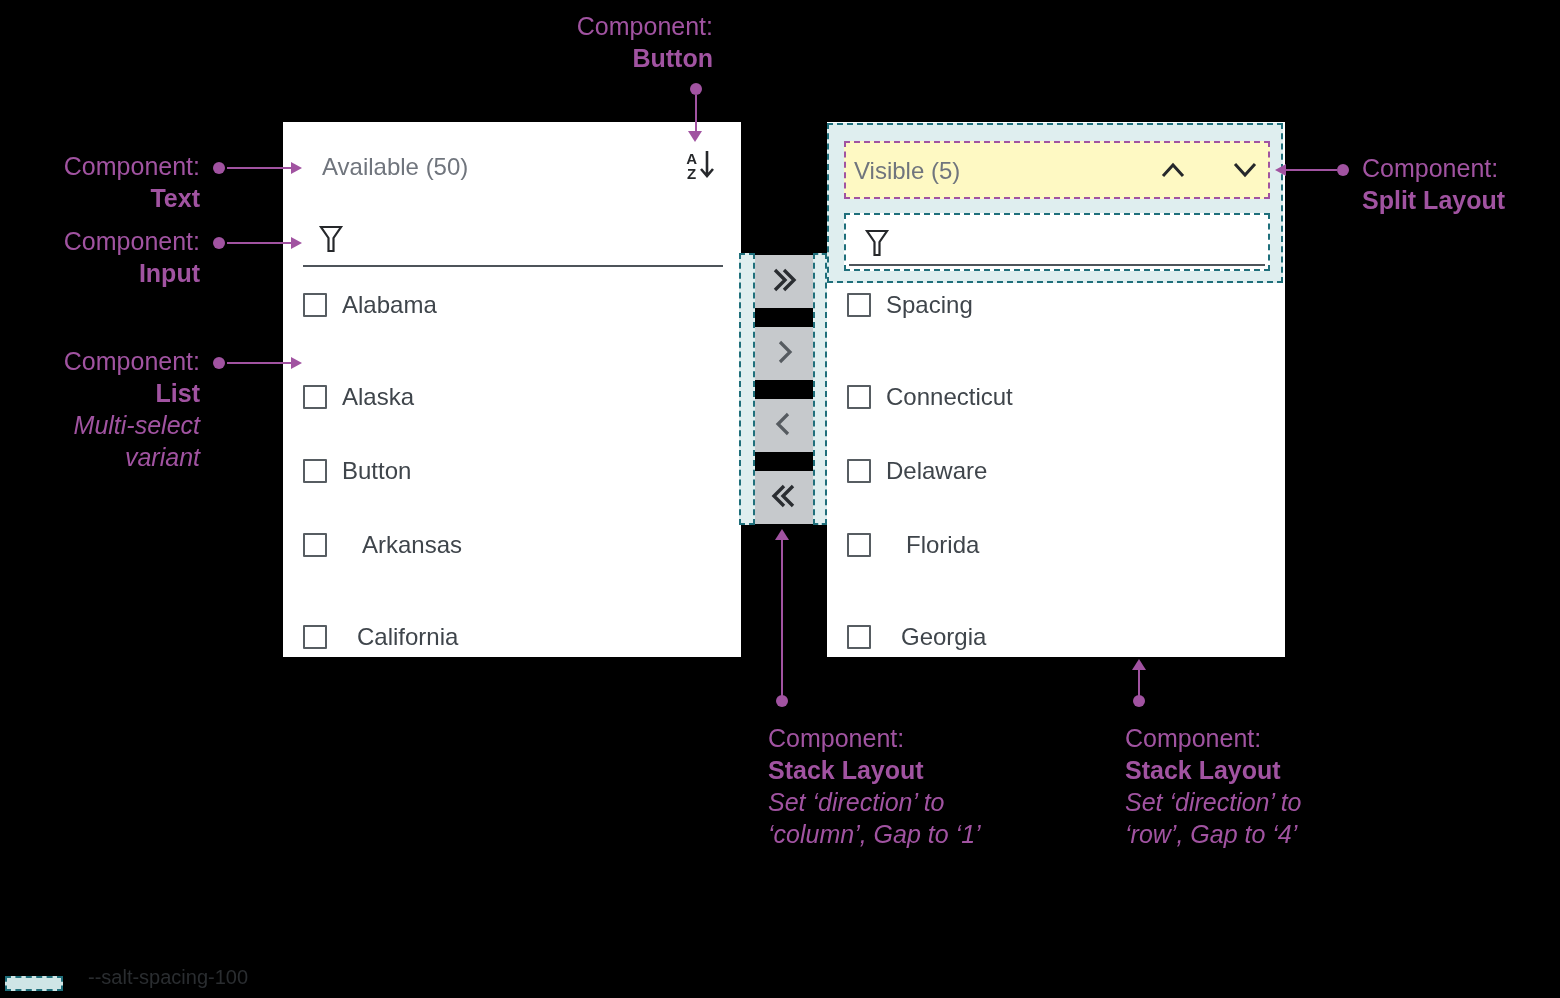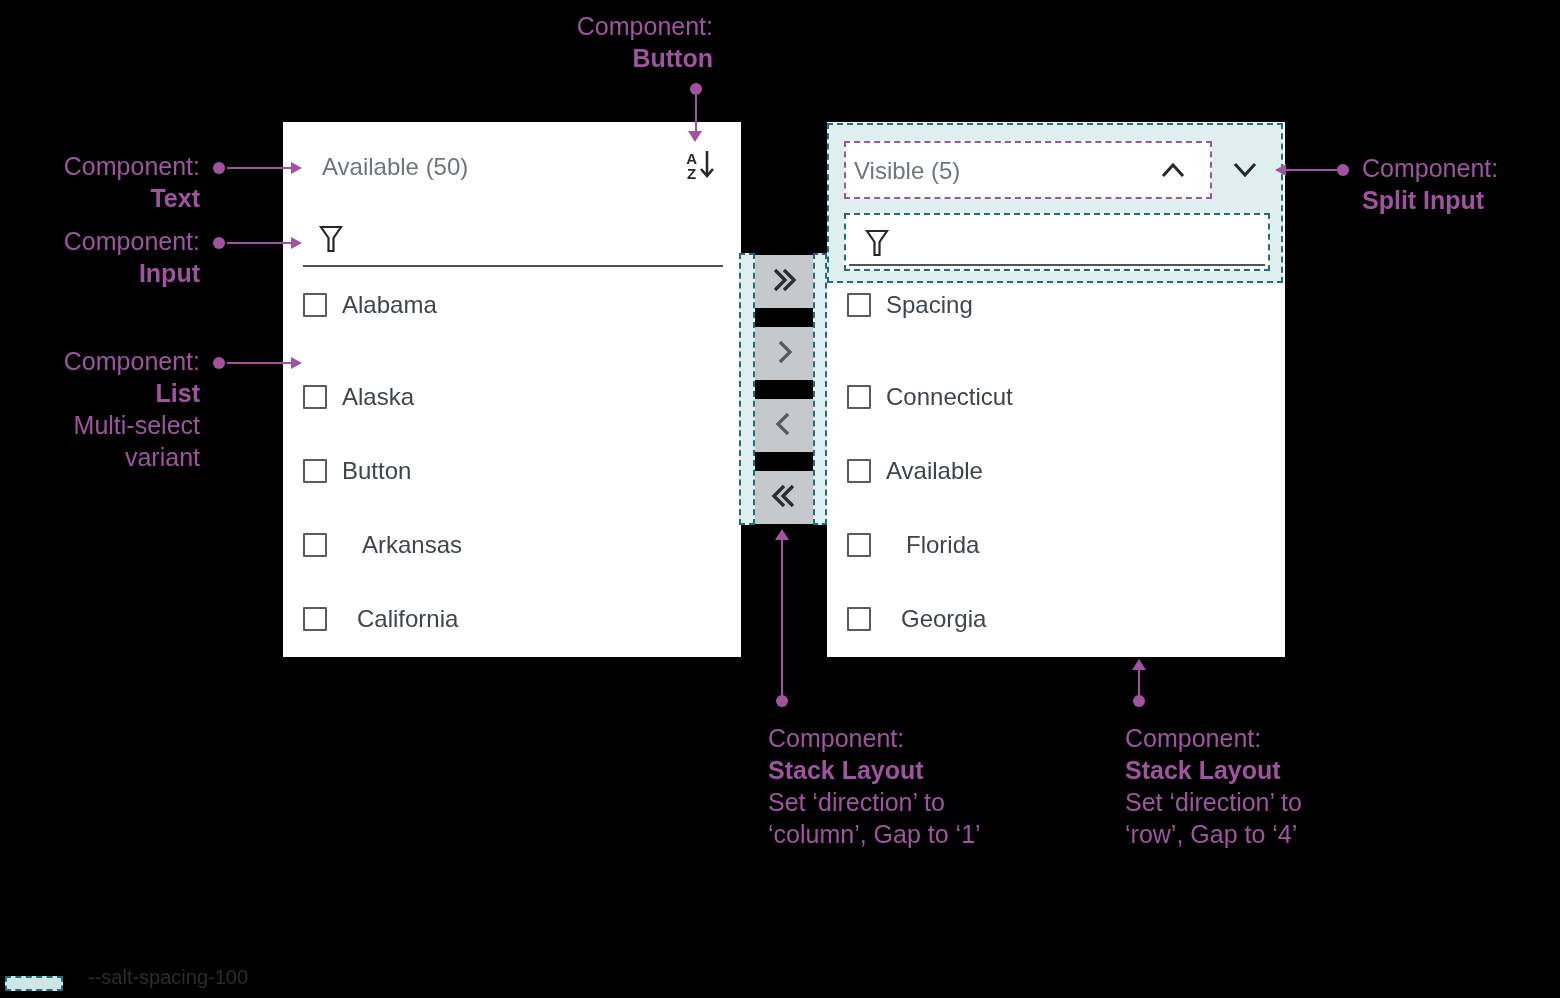--- a/index.html
+++ b/index.html
@@ -21,47 +21,47 @@
   .panel-left{left:283px;}
   .panel-right{left:827px;}
   .panel-title{position:absolute;left:20px;top:31px;font-size:24px;color:var(--muted);white-space:nowrap;margin-left:19px;}
   .underline{position:absolute;height:2px;background:#4E545A;}
   .lp-underline{left:20px;top:143px;width:420px;}
   .funnel{position:absolute;}
   .lp-funnel{left:35px;top:102px;}
   .sort-btn{position:absolute;right:26px;top:26px;display:flex;align-items:center;gap:2px;cursor:pointer;}
   .az{display:flex;flex-direction:column;font-size:15px;line-height:15px;font-weight:600;color:var(--ink);text-align:center;}
   .list-row{position:absolute;left:20px;height:30px;display:flex;align-items:center;gap:15px;}
-  .row-1{top:168px;} .row-2{top:260px;} .row-3{top:334px;} .row-4{top:408px;gap:35px;} .row-5{top:482px;gap:30px;}
+  .row-1{top:168px;} .row-2{top:260px;} .row-3{top:334px;} .row-4{top:408px;gap:35px;} .row-5{top:500px;gap:30px;}
   .checkbox{width:24px;height:24px;box-sizing:border-box;border:2px solid #575D62;background:#fff;border-radius:1px;flex:0 0 auto;}
   .row-label{font-size:24px;color:var(--dark);white-space:nowrap;}
   
   .overlay-outer{position:absolute;left:0;top:1px;width:456px;height:160px;box-sizing:border-box;
     background:var(--tealfill);border:2px dashed var(--teal);}
-  .overlay-header{position:absolute;left:15px;top:16px;width:368px;height:58px;box-sizing:border-box;
-    background:#ffffff;border:2px dashed var(--purple);}
+  .overlay-header{position:absolute;left:15px;top:16px;width:426px;height:58px;box-sizing:border-box;
+    background:#fef9c3;border:2px dashed var(--purple);}
   .rp-title{position:absolute;left:8px;top:14px;font-size:24px;color:var(--muted);white-space:nowrap;}
   .chev-btn{position:absolute;top:16px;width:34px;height:26px;display:flex;align-items:center;justify-content:center;cursor:pointer;}
   .chev-up{left:310px;} .chev-down{left:382px;}
   .overlay-filter{position:absolute;left:15px;top:88px;width:426px;height:58px;box-sizing:border-box;
     background:#fff;border:2px dashed var(--teal);}
   .rp-funnel{left:18px;top:13px;}
   .rp-underline{left:3px;right:3px;bottom:3px;width:auto;}
   
   .space-bar{position:absolute;top:253px;height:272px;box-sizing:border-box;background:var(--tealfill);border:2px dashed var(--teal);}
   .bar-left{left:739px;width:16px;}
   .bar-right{left:813px;width:14px;}
   .transfer-btn{position:absolute;left:755px;width:58px;height:53px;background:var(--btn-gray);
     display:flex;align-items:center;justify-content:center;cursor:pointer;}
   .tb-1{top:255px;} .tb-2{top:327px;} .tb-3{top:399px;} .tb-4{top:471px;}
   
   .ann{position:absolute;color:var(--purple);font-size:25px;line-height:32px;}
   .ann div{white-space:nowrap;}
   .ann .b{font-weight:bold;}
-  .ann .i{}
+  .ann .i{font-style:italic;}
   .ra{text-align:right;}
   #ann-button{right:847px;top:10px;}
   #ann-text{right:1360px;top:150px;}
   #ann-input{right:1360px;top:225px;}
   #ann-list{right:1360px;top:345px;}
   #ann-split{left:1362px;top:152px;}
   #ann-stack-col{left:768px;top:722px;}
   #ann-stack-row{left:1125px;top:722px;}
   .dot{position:absolute;width:12px;height:12px;border-radius:50%;background:var(--purple);}
   .hline{position:absolute;height:2px;background:var(--purple);}
@@ -160,21 +160,21 @@
     <div class="list-row row-1">
       <span class="checkbox"></span>
       <span class="row-label">Spacing</span>
     </div>
     <div class="list-row row-2">
       <span class="checkbox"></span>
       <span class="row-label">Connecticut</span>
     </div>
     <div class="list-row row-3">
       <span class="checkbox"></span>
-      <span class="row-label">Available</span>
+      <span class="row-label">Delaware</span>
     </div>
     <div class="list-row row-4">
       <span class="checkbox"></span>
       <span class="row-label">Florida</span>
     </div>
     <div class="list-row row-5">
       <span class="checkbox"></span>
       <span class="row-label">Georgia</span>
     </div>
   </div>
@@ -242,21 +242,21 @@
     <div class="b">List</div>
     <div class="i">Multi-select</div>
     <div class="i">variant</div>
   </div>
   <div class="dot" style="left:213px;top:357px;"></div>
   <div class="hline" style="left:227px;top:362px;width:64px;"></div>
   <div class="head-r" style="left:291px;top:357px;"></div>
 
   <div class="ann" id="ann-split">
     <div>Component:</div>
-    <div class="b">Split Input</div>
+    <div class="b">Split Layout</div>
   </div>
   <div class="dot" style="left:1337px;top:164px;"></div>
   <div class="hline" style="left:1286px;top:169px;width:51px;"></div>
   <div class="head-l" style="left:1275px;top:164px;"></div>
 
   <div class="ann" id="ann-stack-col">
     <div>Component:</div>
     <div class="b">Stack Layout</div>
     <div class="i">Set ‘direction’ to</div>
     <div class="i">‘column’, Gap to ‘1’</div>

